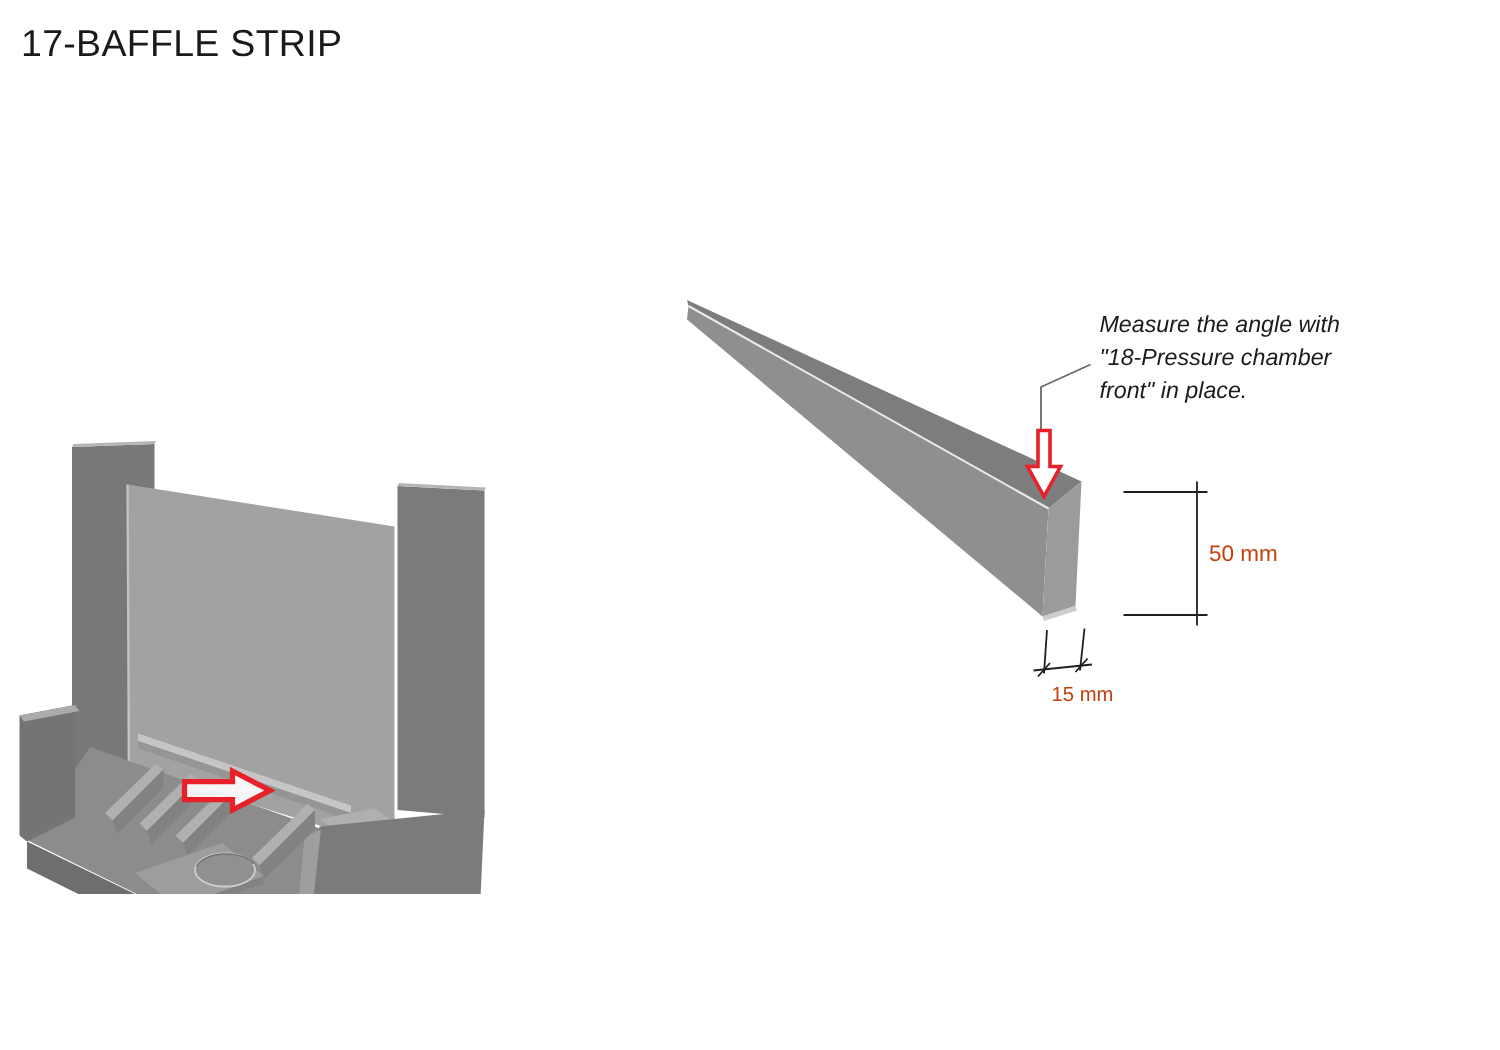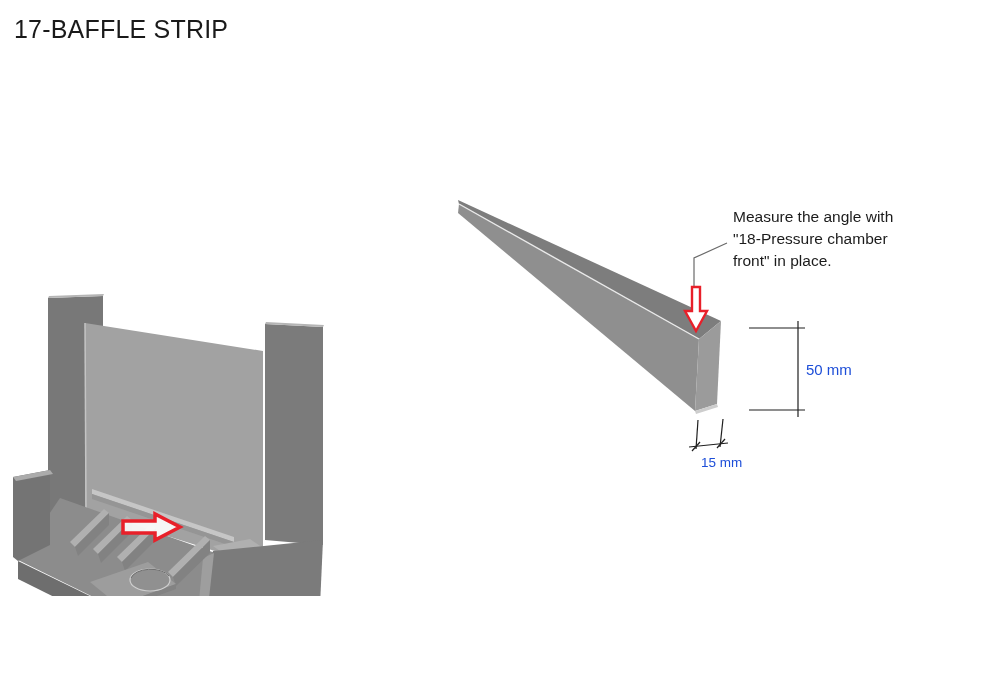--- a/index.html
+++ b/index.html
@@ -2,22 +2,22 @@
 <html><head>
 <meta charset="utf-8">
 <style>
   html,body{margin:0;padding:0;background:#ffffff;}
   .page{position:relative;width:1000px;height:596px;background:#ffffff;overflow:hidden;
         font-family:"Liberation Sans",sans-serif;}
   .title{position:absolute;left:14px;top:15px;font-size:25px;font-weight:400;
          color:#1a1a1a;letter-spacing:0.2px;white-space:nowrap;}
   .note{position:absolute;left:733px;top:206px;width:190px;font-size:15.5px;
         line-height:22px;color:#1b1b1b;}
-  .note span{display:block;}
-  .dim-label{position:absolute;color:#1d4ed8;white-space:nowrap;}
+  .note span{display:block;font-style:italic;}
+  .dim-label{position:absolute;color:#c2410c;white-space:nowrap;}
   .dim-50{left:806px;top:361px;font-size:15px;}
   .dim-12{left:701px;top:455px;font-size:13.5px;}
   svg{position:absolute;display:block;}
   .fig-assembly{left:0px;top:285px;}
   .fig-strip{left:440px;top:190px;}
 </style>
 </head>
 <body>
 
 <div class="page">

